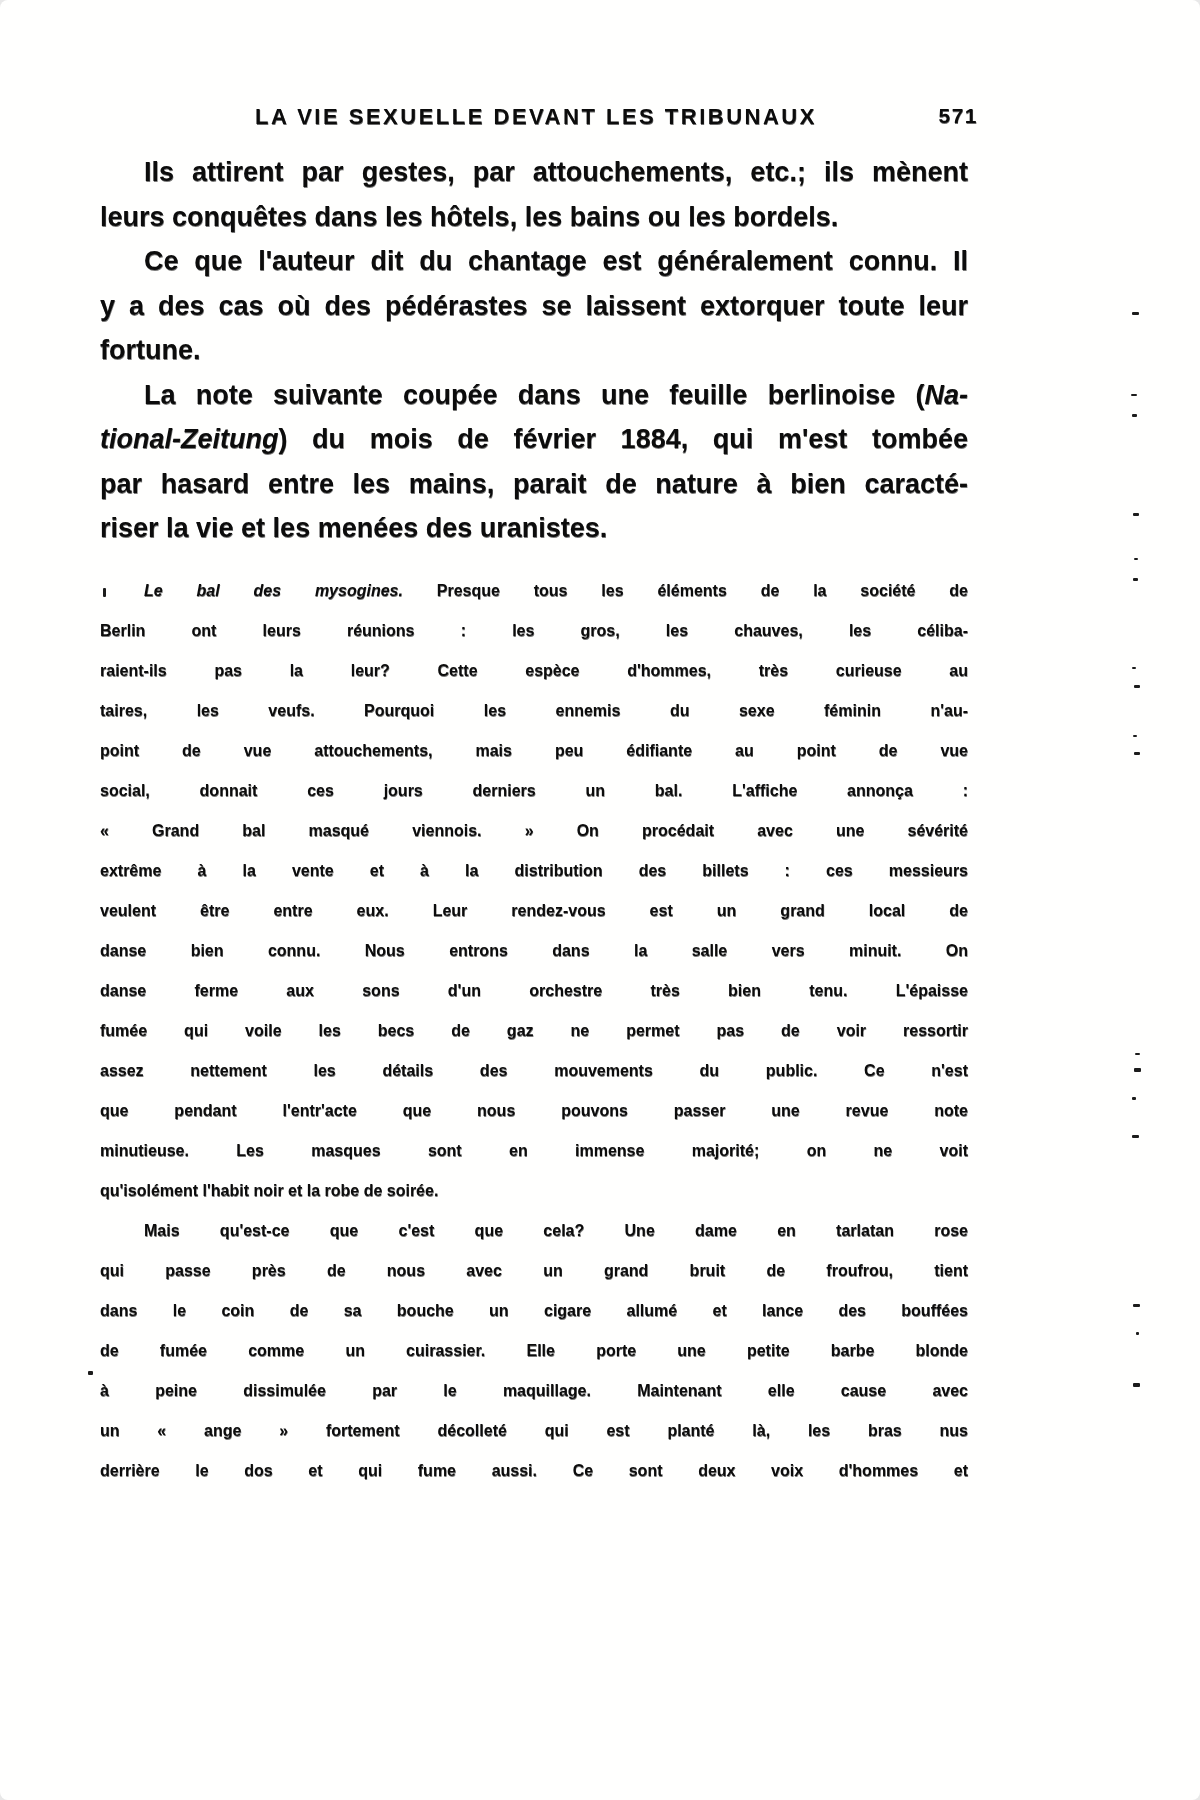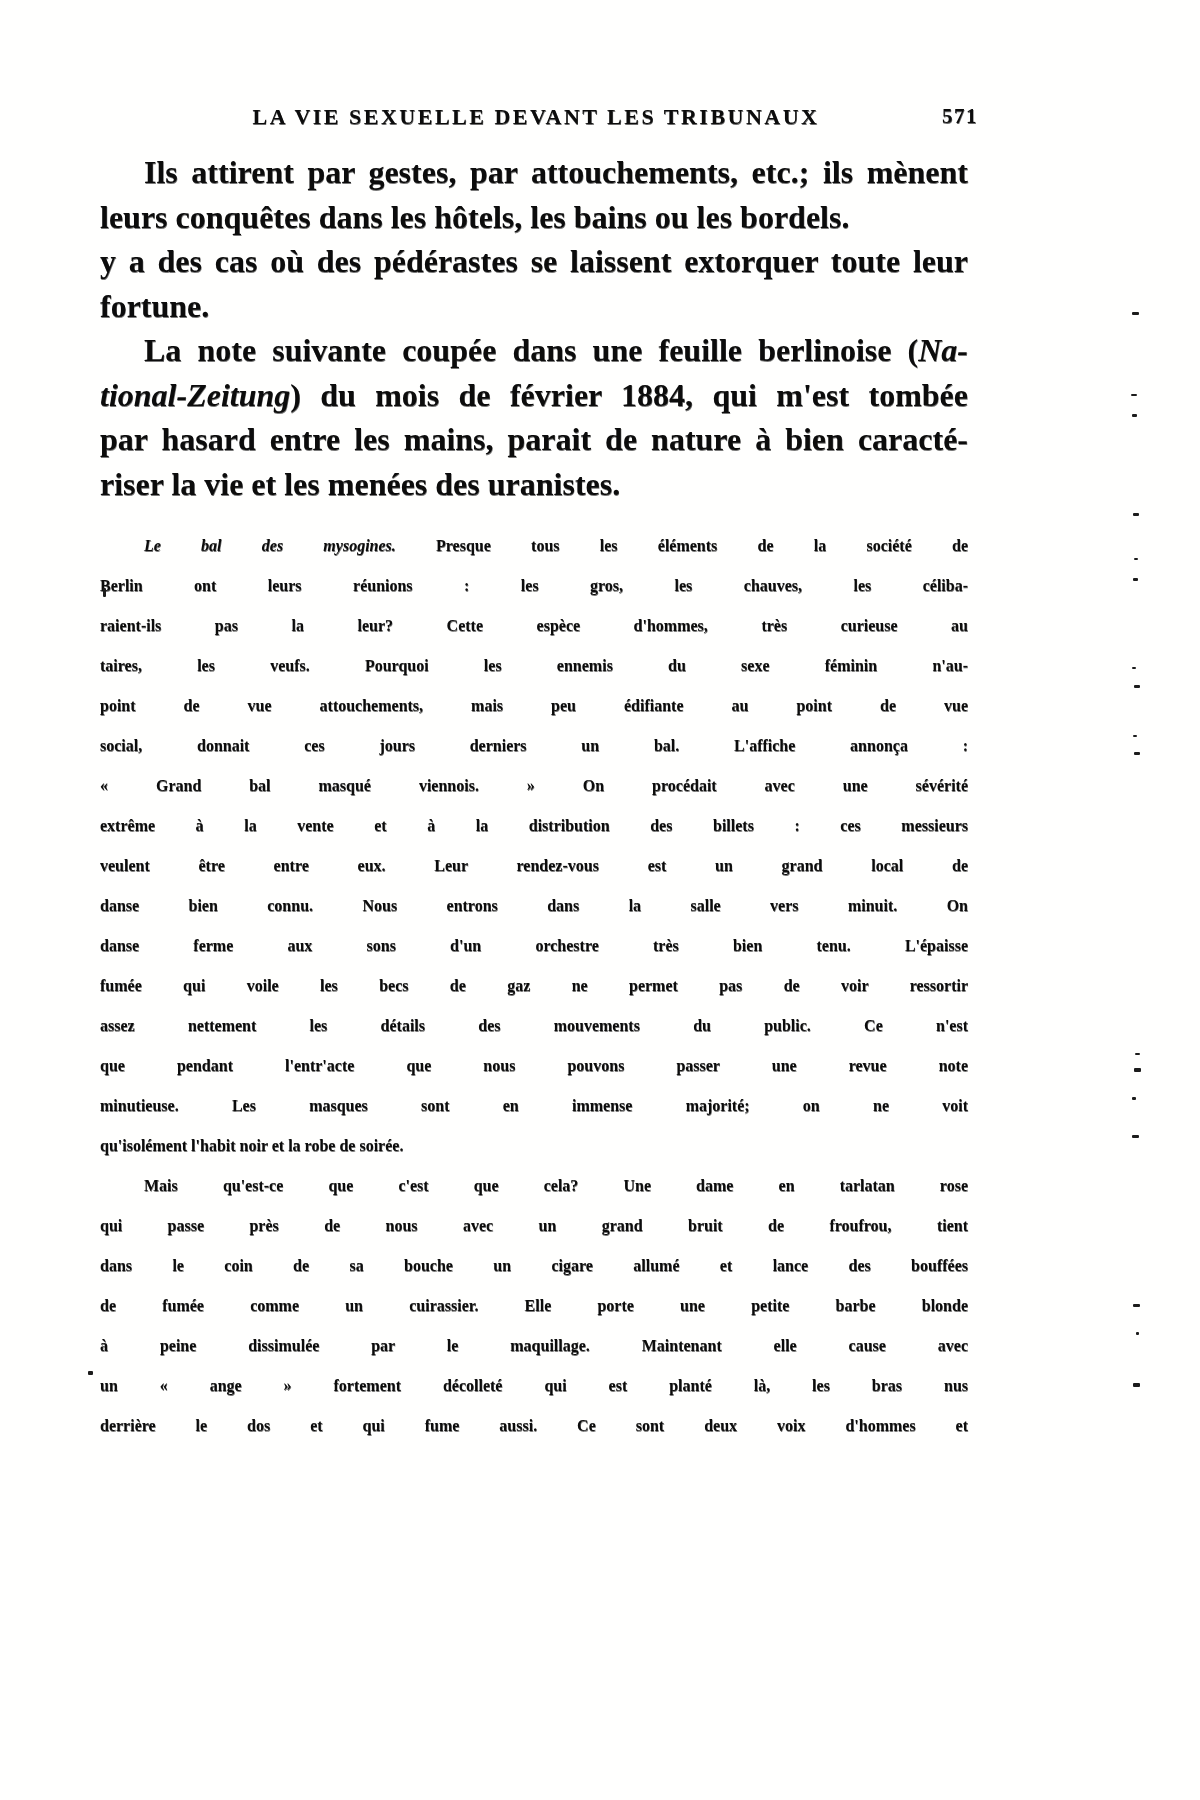--- a/index.html
+++ b/index.html
@@ -3,21 +3,22 @@
 <meta charset="utf-8">
 <style>
   html,body{margin:0;padding:0;background:#e8e8e8;}
   .page{
     position:relative;
     width:1200px;height:1800px;
     margin:0 auto;
     background:#fffffe;
     overflow:hidden;
     color:#0c0c0c;
-    font-family:Liberation Serif, serif;
+    font-family:Liberation Sans, sans-serif;
+    border-radius:8px;
   }
   .header{
     position:absolute;left:100px;top:104px;width:872px;height:32px;
   }
   .running-title{
     display:block;text-align:center;
     font-weight:700;font-size:22px;letter-spacing:2.5px;
     text-shadow:0.4px 0.5px 0.4px rgba(10,10,10,.6);
     white-space:nowrap;
   }
@@ -25,21 +26,21 @@
     position:absolute;right:-6px;top:0;
     font-weight:700;font-size:21px;letter-spacing:1.5px;
     text-shadow:0.4px 0.5px 0.4px rgba(10,10,10,.6);
   }
   .content{
     position:absolute;left:100px;top:150px;width:868px;
     font-weight:700;
     text-shadow:0.4px 0.5px 0.45px rgba(10,10,10,.55);
   }
   .para{margin:0;}
-  .para.intro{font-size:32px;line-height:44.5px;}
+  .para.intro{font-size:27px;line-height:44.5px;}
   .para.quote{font-size:16px;line-height:40px;}
   .para.gap{margin-top:20px;}
   .line{
     text-align:justify;
     -moz-text-align-last:justify;
     text-align-last:justify;
   }
   .line.first{text-indent:44px;}
   .line.last{-moz-text-align-last:left;text-align-last:left;}
   .it{font-style:italic;}
@@ -54,20 +55,21 @@
     <span class="running-title">LA VIE SEXUELLE DEVANT LES TRIBUNAUX</span>
     <span class="pagenum">571</span>
   </div>
 
   <div class="content">
       <div class="para intro">
         <div class="line first"><span>Ils attirent par gestes, par attouchements, etc.; ils mènent</span></div>
         <div class="line last"><span>leurs conquêtes dans les hôtels, les bains ou les bordels.</span></div>
       </div>
       <div class="para intro">
+        <div class="line first"><span>Ce que l'auteur dit du chantage est généralement connu. Il</span></div>
         <div class="line"><span>y a des cas où des pédérastes se laissent extorquer toute leur</span></div>
         <div class="line last"><span>fortune.</span></div>
       </div>
       <div class="para intro">
         <div class="line first"><span>La note suivante coupée dans une feuille berlinoise (</span><span class="it">Na-</span></div>
         <div class="line"><span class="it">tional-Zeitung</span><span>) du mois de février 1884, qui m'est tombée</span></div>
         <div class="line"><span>par hasard entre les mains, parait de nature à bien caracté-</span></div>
         <div class="line last"><span>riser la vie et les menées des uranistes.</span></div>
       </div>
       <div class="para quote gap">

